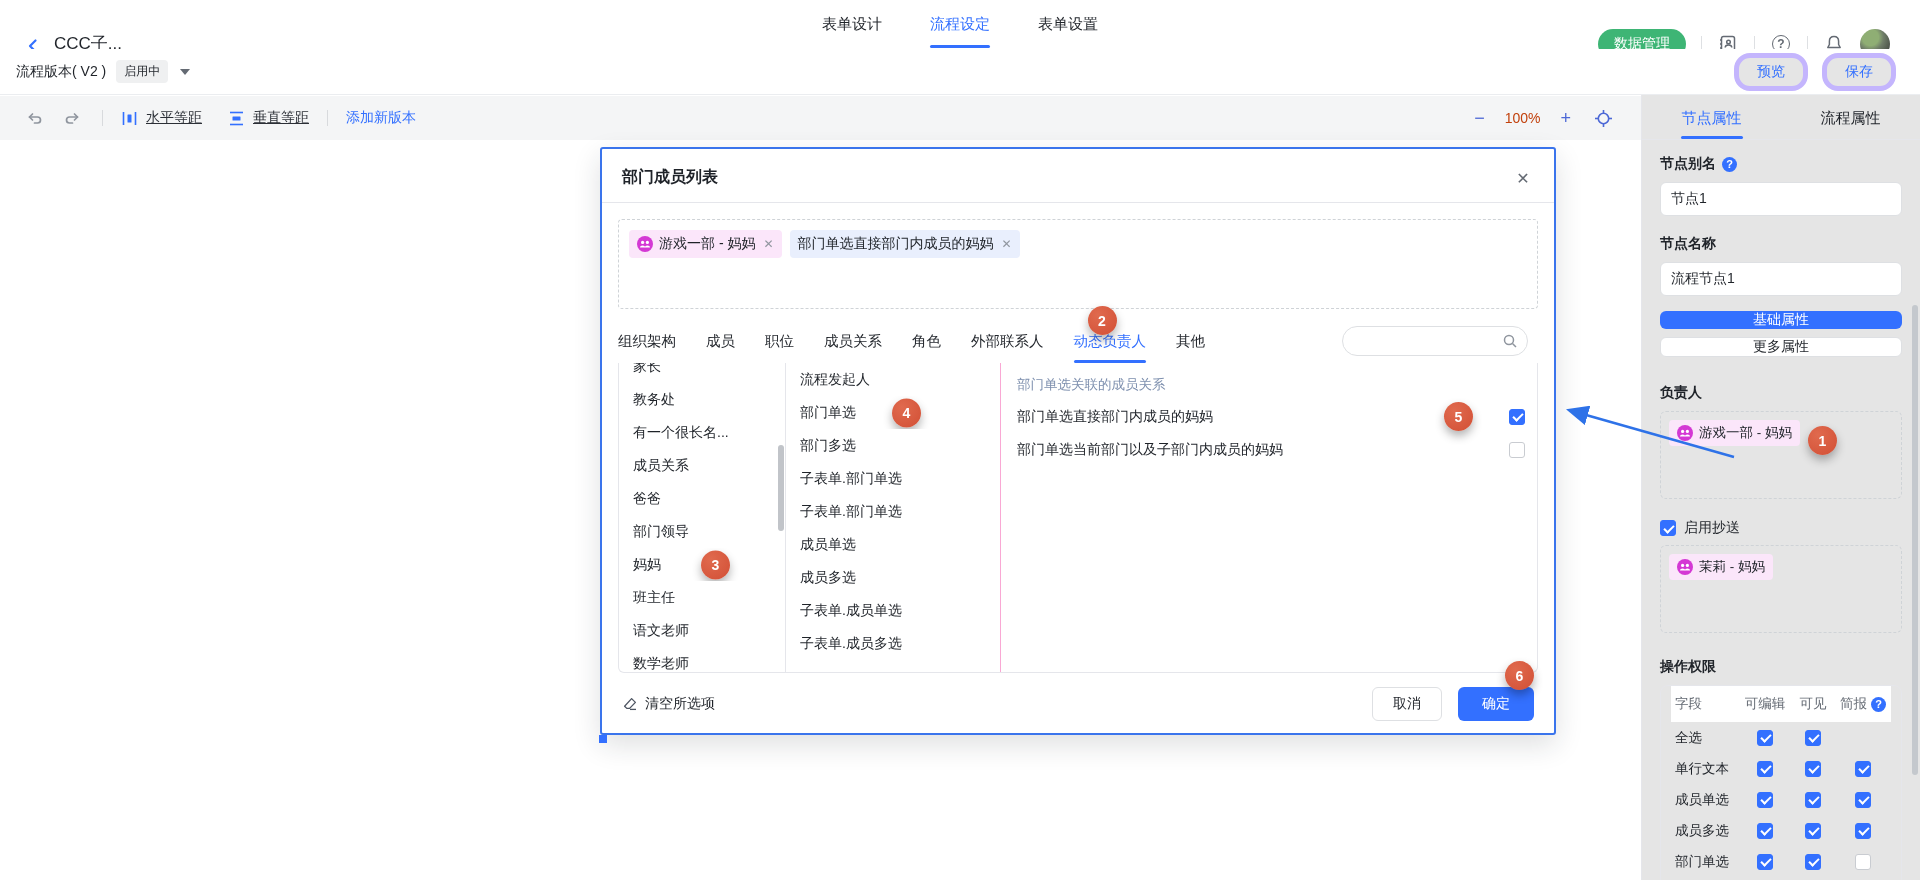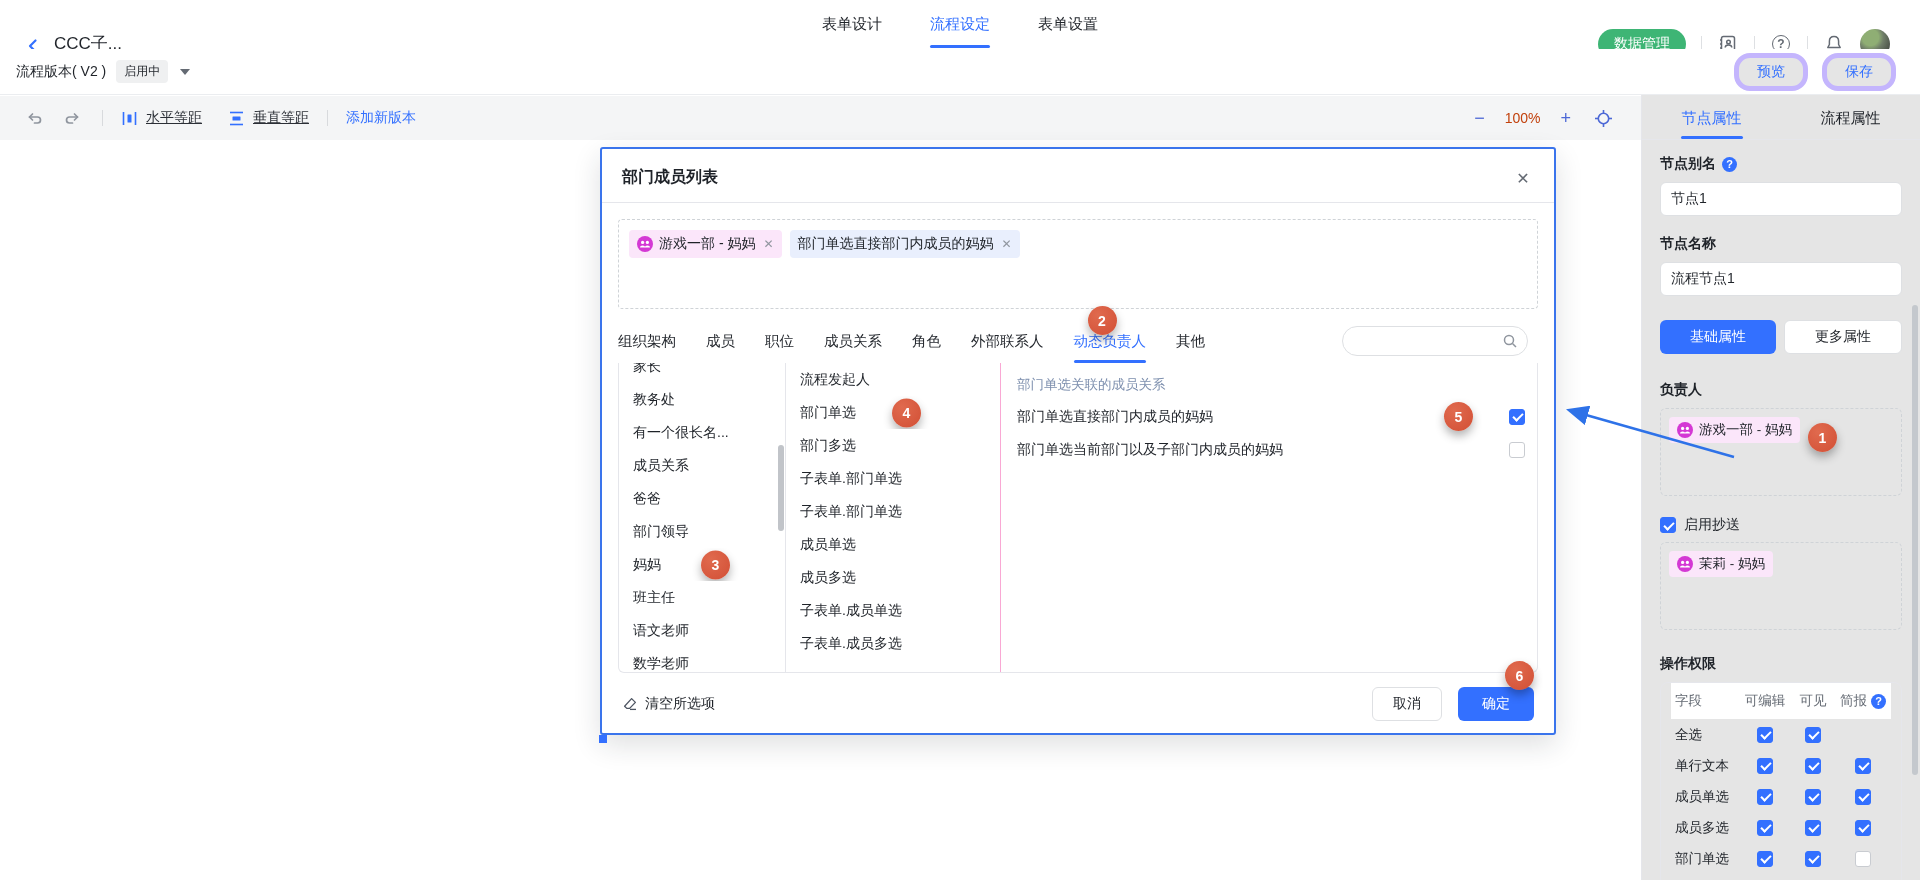--- a/index.html
+++ b/index.html
@@ -51,21 +51,21 @@
   .side-panel { position:absolute; right:0; top:95px; width:279px; height:785px; background:#e5e5e5; border-left:1px solid #e5e6eb; }
   .sp-tabs { height:45px; border-bottom:1px solid #e5e6eb; display:flex; }
   .sp-tab { flex:1; text-align:center; line-height:45px; font-size:15px; cursor:pointer; position:relative; color:#1f2329; }
   .sp-tab.active { color:#3370ff; font-weight:500; }
   .sp-tab.active::after { content:""; position:absolute; left:50%; transform:translateX(-50%); bottom:0; width:62px; height:3px; background:#3370ff; border-radius:2px; }
   .sp-body { padding:14px 18px 0; position:relative; }
   .sp-label { font-weight:700; font-size:14px; display:flex; align-items:center; gap:6px; height:20px; }
   .q-badge { width:15px; height:15px; border-radius:50%; background:#3370ff; color:#fff; font-size:11px; font-weight:700; display:inline-flex; align-items:center; justify-content:center; cursor:pointer; }
   .sp-input { margin-top:8px; width:100%; height:34px; border:1px solid #dee0e3; border-radius:6px; padding:0 10px; font-size:14px; color:#1f2329; font-family:inherit; background:#fff; }
   .mt18 { margin-top:18px; } .mt24 { margin-top:24px; } .mt26 { margin-top:26px; }
-  .sp-btn-row { margin-top:24px; display:flex; gap:8px; }
+  .sp-btn-row { margin-top:15px; display:flex; gap:8px;flex-direction:column; }
   .btn-primary { flex:1; height:34px; background:#3370ff; color:#fff; border:none; border-radius:6px; font-size:14px; cursor:pointer; font-family:inherit; }
   .btn-plain { flex:1; height:34px; background:#fff; color:#1f2329; border:1px solid #dee0e3; border-radius:6px; font-size:14px; cursor:pointer; font-family:inherit; }
   .dash-box { margin-top:8px; height:88px; border:1px dashed #cfd3d7; border-radius:6px; padding:8px; position:relative; }
   .tag-pink { display:inline-flex; align-items:center; gap:6px; background:#fbe6fa; border-radius:4px; padding:4px 8px; font-size:13.5px; color:#1f2329; }
   .ppl-ico { width:16px; height:16px; display:inline-flex; }
   .cb { width:16px; height:16px; border:1.5px solid #c9ccd1; border-radius:3px; background:#fff; display:inline-block; position:relative; cursor:pointer; flex:none; }
   .cb.checked { background:#3370ff; border-color:#3370ff; }
   .cb.checked::after { content:""; position:absolute; left:2.5px; top:3.5px; width:8px; height:4px; border-left:2px solid #fff; border-bottom:2px solid #fff; transform:rotate(-45deg); }
   .cc-row { margin-top:20px; display:flex; align-items:center; gap:8px; font-size:14px; }
   .perm-table { margin-top:8px; border:1px solid #e5e6eb; border-radius:8px; padding:0 10px; }

